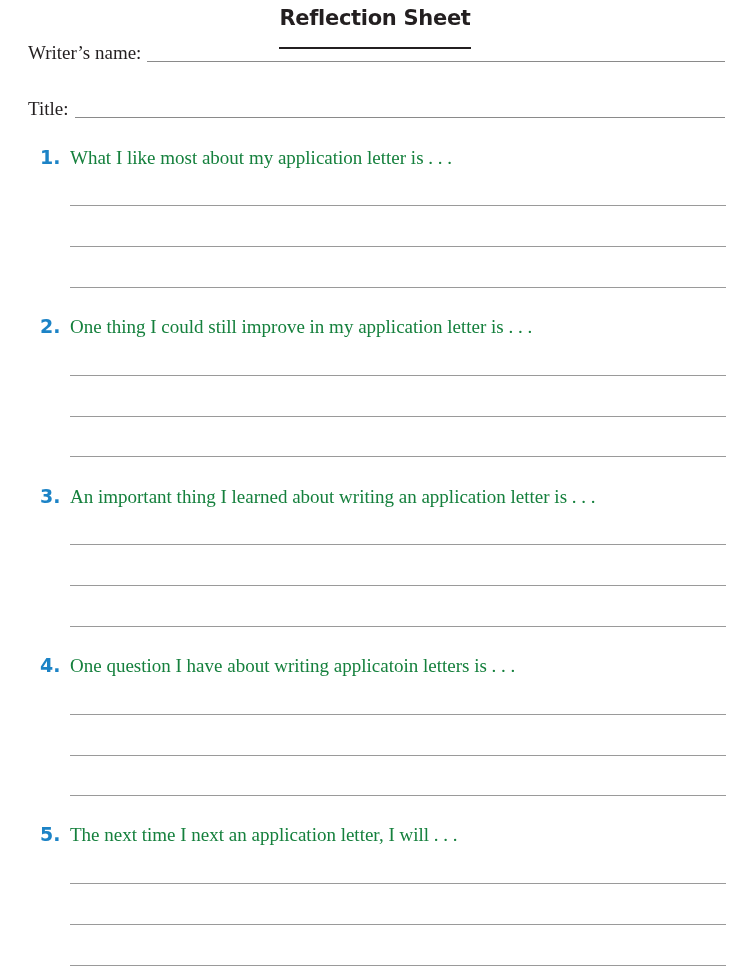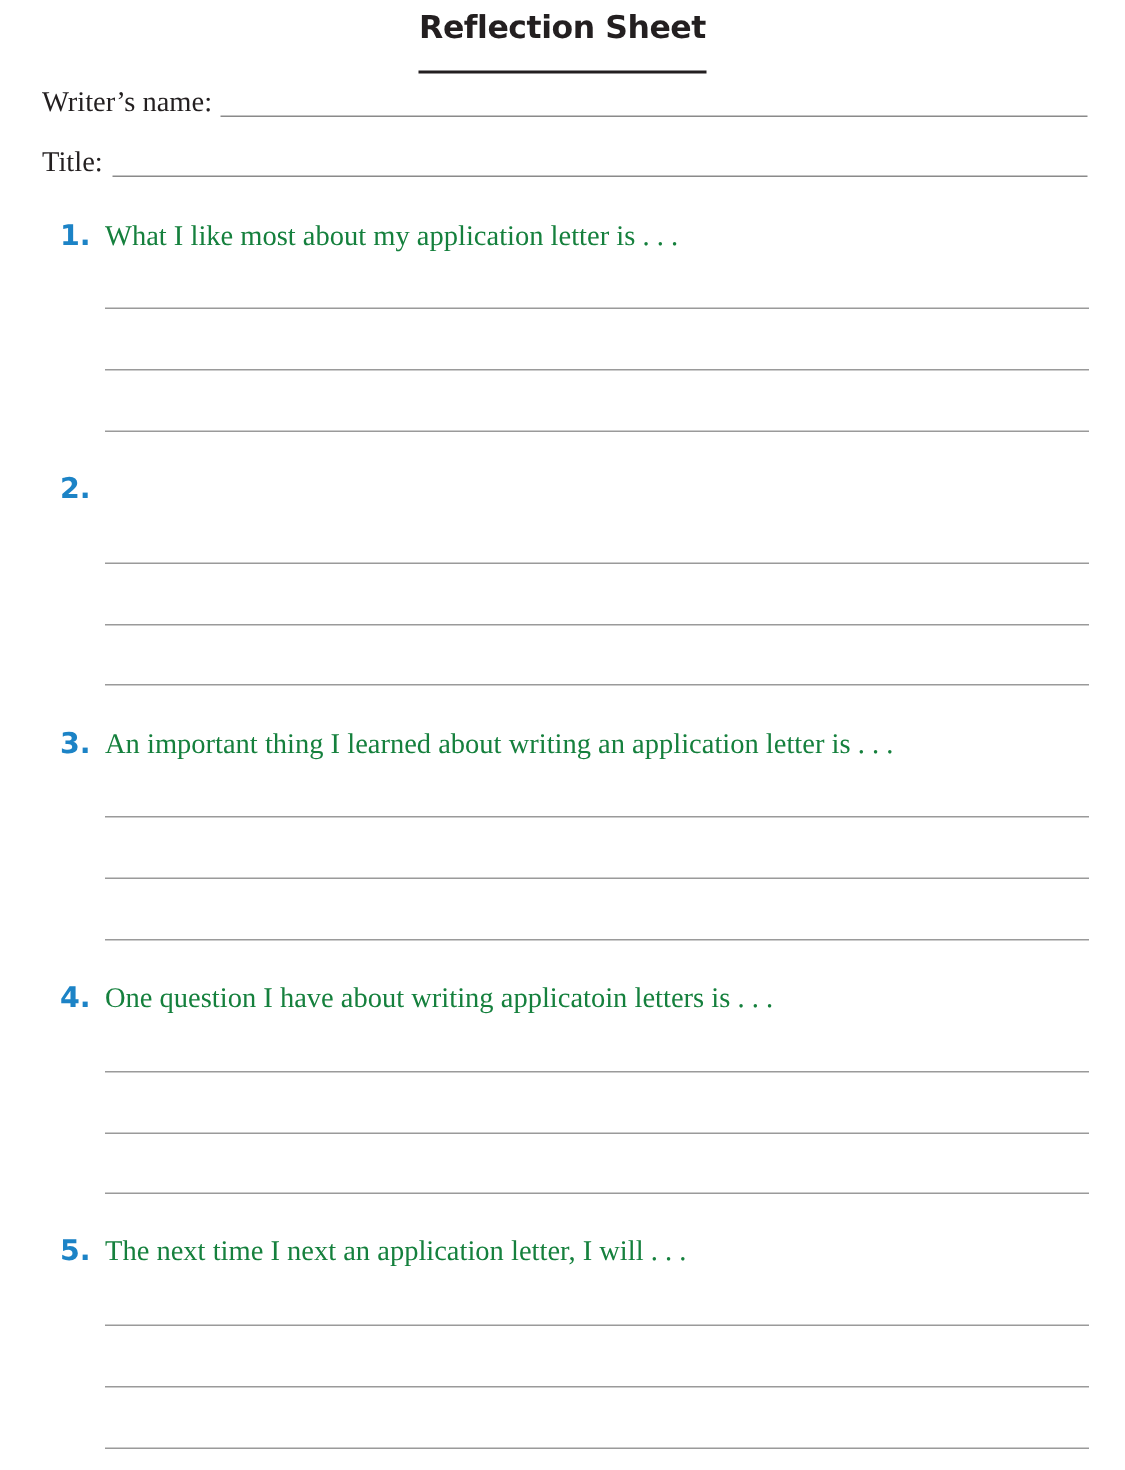--- a/index.html
+++ b/index.html
@@ -34,21 +34,21 @@
     border-bottom: 1.5px solid #9a9a9a;
   }
 </style>
 </head>
 <body>
 
 <div class="title">
   <span>Reflection Sheet</span>
 </div>
 
-<div class="field" style="top:58px;">
+<div class="field" style="top:42px;">
   <span class="label">Writer’s name:</span>
   <span class="rule"></span>
 </div>
 <div class="field" style="top:98px;">
   <span class="label">Title:</span>
   <span class="rule"></span>
 </div>
 
 <div class="q" style="top:146px;">
   <div class="head">
@@ -56,20 +56,21 @@
     <span class="text">What I like most about my application letter is . . .</span>
   </div>
   <div class="line" style="top:59px;"></div>
   <div class="line" style="top:100px;"></div>
   <div class="line" style="top:141px;"></div>
 </div>
 
 <div class="q" style="top:315px;">
   <div class="head">
     <span class="num">2.</span>
+    <span class="text">One thing I could still improve in my application letter is . . .</span>
   </div>
   <div class="line" style="top:60px;"></div>
   <div class="line" style="top:101px;"></div>
   <div class="line" style="top:141px;"></div>
 </div>
 
 <div class="q" style="top:485px;">
   <div class="head">
     <span class="num">3.</span>
     <span class="text">An important thing I learned about writing an application letter is . . .</span>

